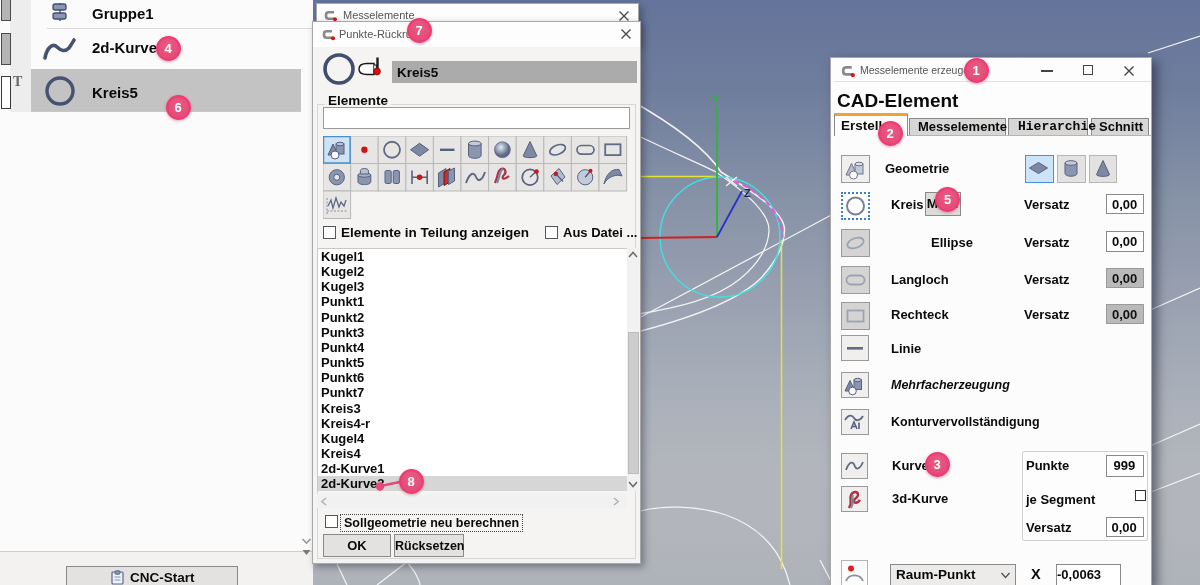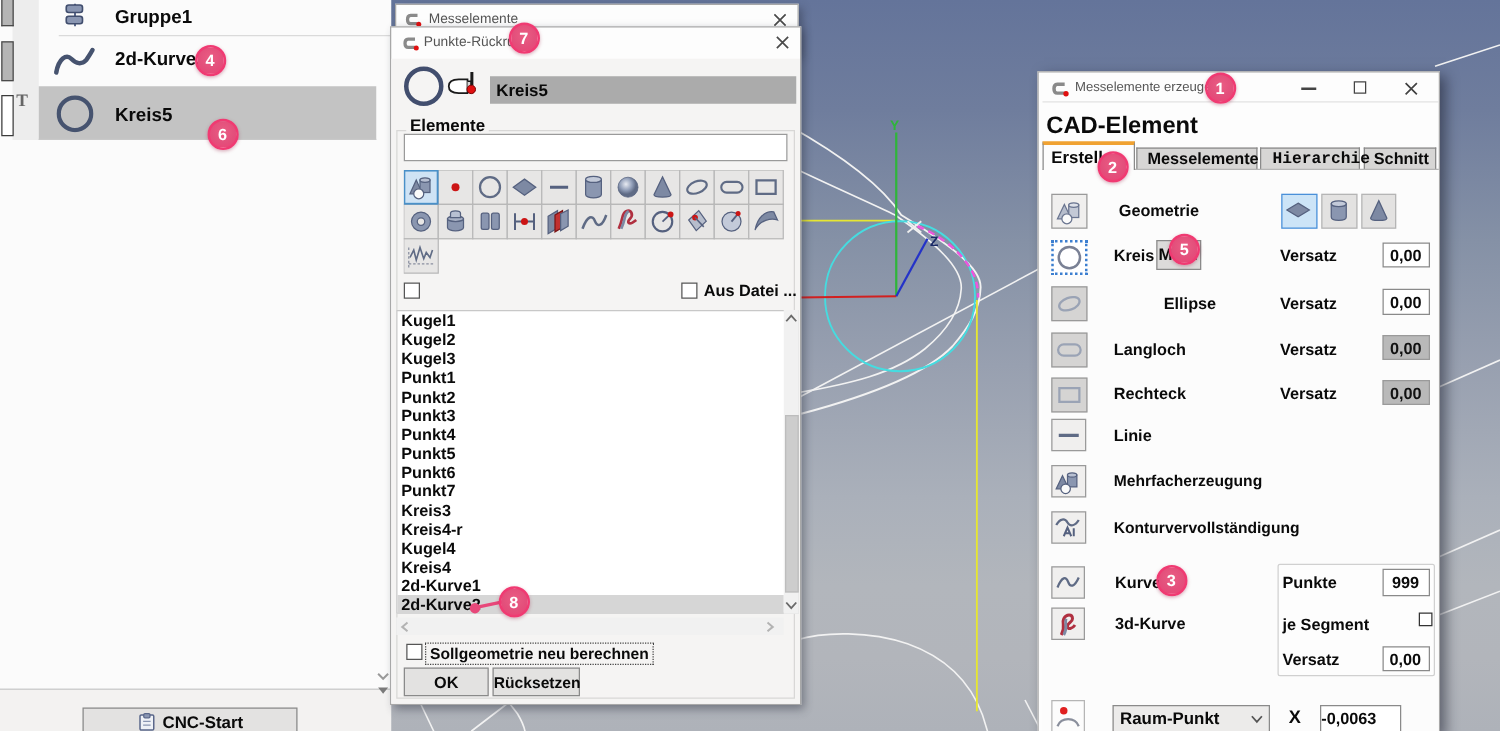--- a/index.html
+++ b/index.html
@@ -226,20 +226,21 @@
     <path d="M262.2,41.25 L267,35.5" stroke="#55617f" stroke-width="1.5"></path>
     <circle cx="267.5" cy="34.8" r="2" fill="#cc1515"></circle>
 
     <path d="M281,48 C285,40 294,38 299,40 L296,33.5 C289,32.5 283,38 281,48 Z" fill="#7d89a3" stroke="#55617f"></path>
 
     <path d="M4,62 L4,78 M4,75 L24,75" stroke="#8a8fa0" stroke-width="1" stroke-dasharray="2 1.5"></path>
     <path d="M5,70 L8,64 L10,72 L13,62 L16,71 L18,66 L21,70 L23,64" stroke="#5f6b85" stroke-width="1.3" fill="none"></path>
   </svg>
 
   <div class="cb" style="left:10px;top:204px;"></div>
+  <div class="abs b" style="left:28px;top:203px;font-size:13.5px;">Elemente in Teilung anzeigen</div>
   <div class="cb" style="left:232px;top:204px;"></div>
   <div class="abs b" style="left:250px;top:203px;font-size:13px;">Aus Datei ...</div>
 
   <div class="abs" style="left:4px;top:226px;width:322px;height:243px;background:#fff;border:1px solid #c8c8c8;box-sizing:border-box;"></div>
   <div class="abs b" id="list" style="left:8px;top:227px;width:300px;font-size:13px;line-height:15.15px;">Kugel1<br>Kugel2<br>Kugel3<br>Punkt1<br>Punkt2<br>Punkt3<br>Punkt4<br>Punkt5<br>Punkt6<br>Punkt7<br>Kreis3<br>Kreis4-r<br>Kugel4<br>Kreis4<br>2d-Kurve1</div>
   <div class="abs" style="left:5px;top:453.5px;width:309px;height:15.3px;background:#d6d6d6;"></div>
   <div class="abs b" style="left:8px;top:454px;font-size:13px;">2d-Kurve2</div>
 
   <div class="abs" style="left:314px;top:226px;width:12px;height:243px;background:#f1f1f1;"></div>
   <svg class="abs" style="left:314px;top:228px" width="12" height="10" viewBox="0 0 12 10">
@@ -353,27 +354,27 @@
           <path d="M9,21 C13,14 9,12 11,8" stroke="#7d89a3" stroke-width="2.2" fill="none"></path>
         </svg>
   </div>
   <div class="ibtn" style="left:7px;top:502px;width:27px;height:26px;background:#fcfcfc;border-color:#b5b5b5;">
     <svg width="25" height="24" viewBox="0 0 25 24">
           <path d="M4,20 C7,12.5 18,12.5 21,20" stroke="#8a8f9c" stroke-width="1.8" fill="none"></path>
           <circle cx="9" cy="7.5" r="3" fill="#e02020"></circle>
         </svg>
   </div>
 
-  <div class="lbl" style="left:61px;top:103px;">Geometrie</div>
+  <div class="lbl" style="left:51px;top:103px;">Geometrie</div>
   <div class="lbl" style="left:57px;top:139px;">Kreis</div>
   <div class="lbl" style="left:57px;top:177px;margin-left:40px;">Ellipse</div>
   <div class="lbl" style="left:57px;top:213.5px;">Langloch</div>
   <div class="lbl" style="left:57px;top:248.5px;">Rechteck</div>
   <div class="lbl" style="left:57px;top:283px;">Linie</div>
-  <div class="lbl" style="left:57px;top:320px;font-size:12.5px;">Mehrfacherzeugung</div>
+  <div class="lbl" style="left:57px;top:320px;font-size:12.5px;font-style:italic;">Mehrfacherzeugung</div>
   <div class="lbl" style="left:57px;top:357px;font-size:12.5px;">Konturvervollständigung</div>
   <div class="lbl" style="left:58px;top:400px;">Kurve</div>
   <div class="lbl" style="left:58px;top:432.5px;">3d-Kurve</div>
 
   <div class="abs" style="left:191px;top:96.5px;width:28.5px;height:28px;background:#cce4f7;border:1.5px solid #4a90d9;box-sizing:border-box;">
     <svg width="25" height="24" viewBox="0 0 25 24">
           <path d="M12.5,6.5 L21.5,12 L12.5,17.5 L3.5,12 Z" fill="#7d89a3" stroke="#55617f"></path>
         </svg>
   </div>
   <div class="abs" style="left:223px;top:96.5px;width:28.5px;height:28px;background:#e3e2e1;border:1px solid #b5b5b5;box-sizing:border-box;">

